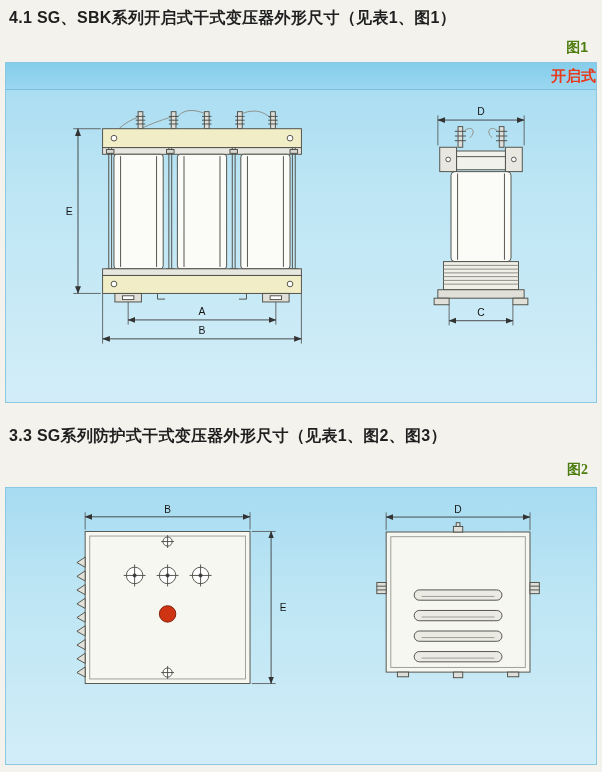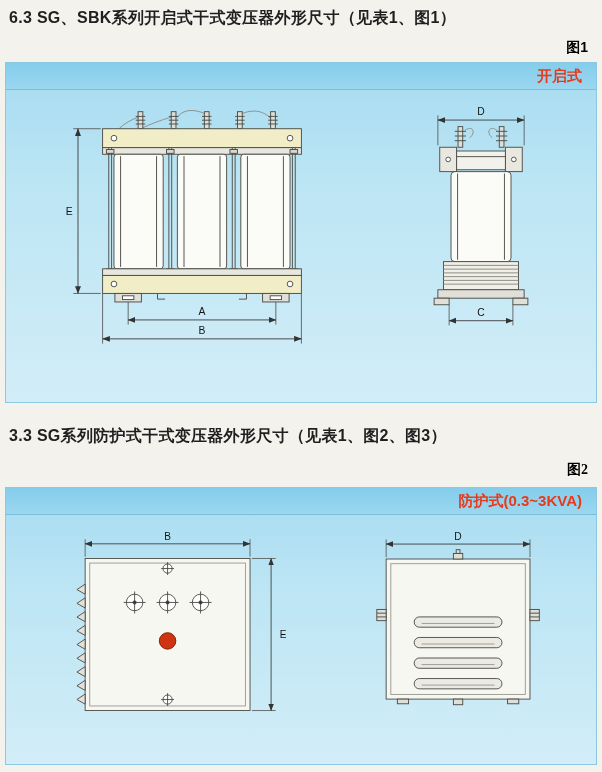--- a/index.html
+++ b/index.html
@@ -4,40 +4,40 @@
 <style>
   *{margin:0;padding:0;box-sizing:border-box;}
   body{
     width:602px;height:772px;position:relative;overflow:hidden;
     background:#f3f2ed;
     font-family:"Liberation Sans","DejaVu Sans",sans-serif;
   }
   .heading{position:absolute;left:9px;color:#1f1f1f;font-size:16px;font-weight:700;letter-spacing:.3px;white-space:nowrap;}
   #heading1{top:8px;}
   #heading2{top:426px;}
-  .fig-label{position:absolute;right:14px;color:#000000;font-size:14px;font-weight:700;}
+  .fig-label{position:absolute;right:14px;color:#4d7c0f;font-size:14px;font-weight:700;}
   #fig1-label{top:39px;}
   #fig2-label{top:461px;font-family:Liberation Serif, serif;}
   .panel{position:absolute;left:5px;width:592px;border:1px solid #8cc8e2;
     background:linear-gradient(180deg,#a6dbf1 0%,#bce5f4 35%,#d2edf8 100%);}
   #panel1{top:62px;height:341px;}
   #panel2{top:487px;height:278px;}
   .panel-header{height:27px;display:flex;align-items:center;justify-content:flex-end;
-    padding-right:14px;background:linear-gradient(180deg,#84cdeb,#9bd7f0);
+    background:linear-gradient(180deg,#84cdeb,#9bd7f0);
     border-bottom:1px solid #79bedb;color:#e8391a;font-size:15px;font-weight:700;}
   .panel-body{display:flex;justify-content:space-between;align-items:flex-start;}
   #panel1 .panel-body{padding:16px 40px 0 54px;}
   #panel2 .panel-body{padding:16px 38px 0 48px;}
   svg{display:block;}
   svg text{font-family:"Liberation Sans","DejaVu Sans",sans-serif;}
 </style>
 </head>
 <body>
 
-<div class="heading" id="heading1">6.3 SG、SBK系列开启式干式变压器外形尺寸（见表1、图1）</div>
+<div class="heading" id="heading1">4.1 SG、SBK系列开启式干式变压器外形尺寸（见表1、图1）</div>
 <div class="fig-label" id="fig1-label">图1</div>
 
 <div class="panel" id="panel1">
   <div class="panel-header">
     <span>开启式</span>
   </div>
   <div class="panel-body">
 
     <svg viewBox="0 0 300 262" width="284">
       <defs>
@@ -199,23 +199,20 @@
       </g>
       <text x="80" y="224" text-anchor="middle" font-size="11" fill="#151515">C</text>
     </svg>
   </div>
 </div>
 
 <div class="heading" id="heading2">3.3 SG系列防护式干式变压器外形尺寸（见表1、图2、图3）</div>
 <div class="fig-label" id="fig2-label">图2</div>
 
 <div class="panel" id="panel2">
-  <div class="panel-header">
-    <span>防护式(0.3~3KVA)</span>
-  </div>
   <div class="panel-body">
 
     <svg viewBox="0 0 262 212" width="240">
       <defs>
         <marker id="ar3" markerWidth="10" markerHeight="8" refX="8.5" refY="3.5" orient="auto-start-reverse">
           <path d="M0,0 L9,3.5 L0,7 Z" fill="#333"></path>
         </marker>
       </defs>
       <g stroke="#555" stroke-width="0.9" fill="none">
         <line x1="34" y1="28" x2="34" y2="9"></line>

